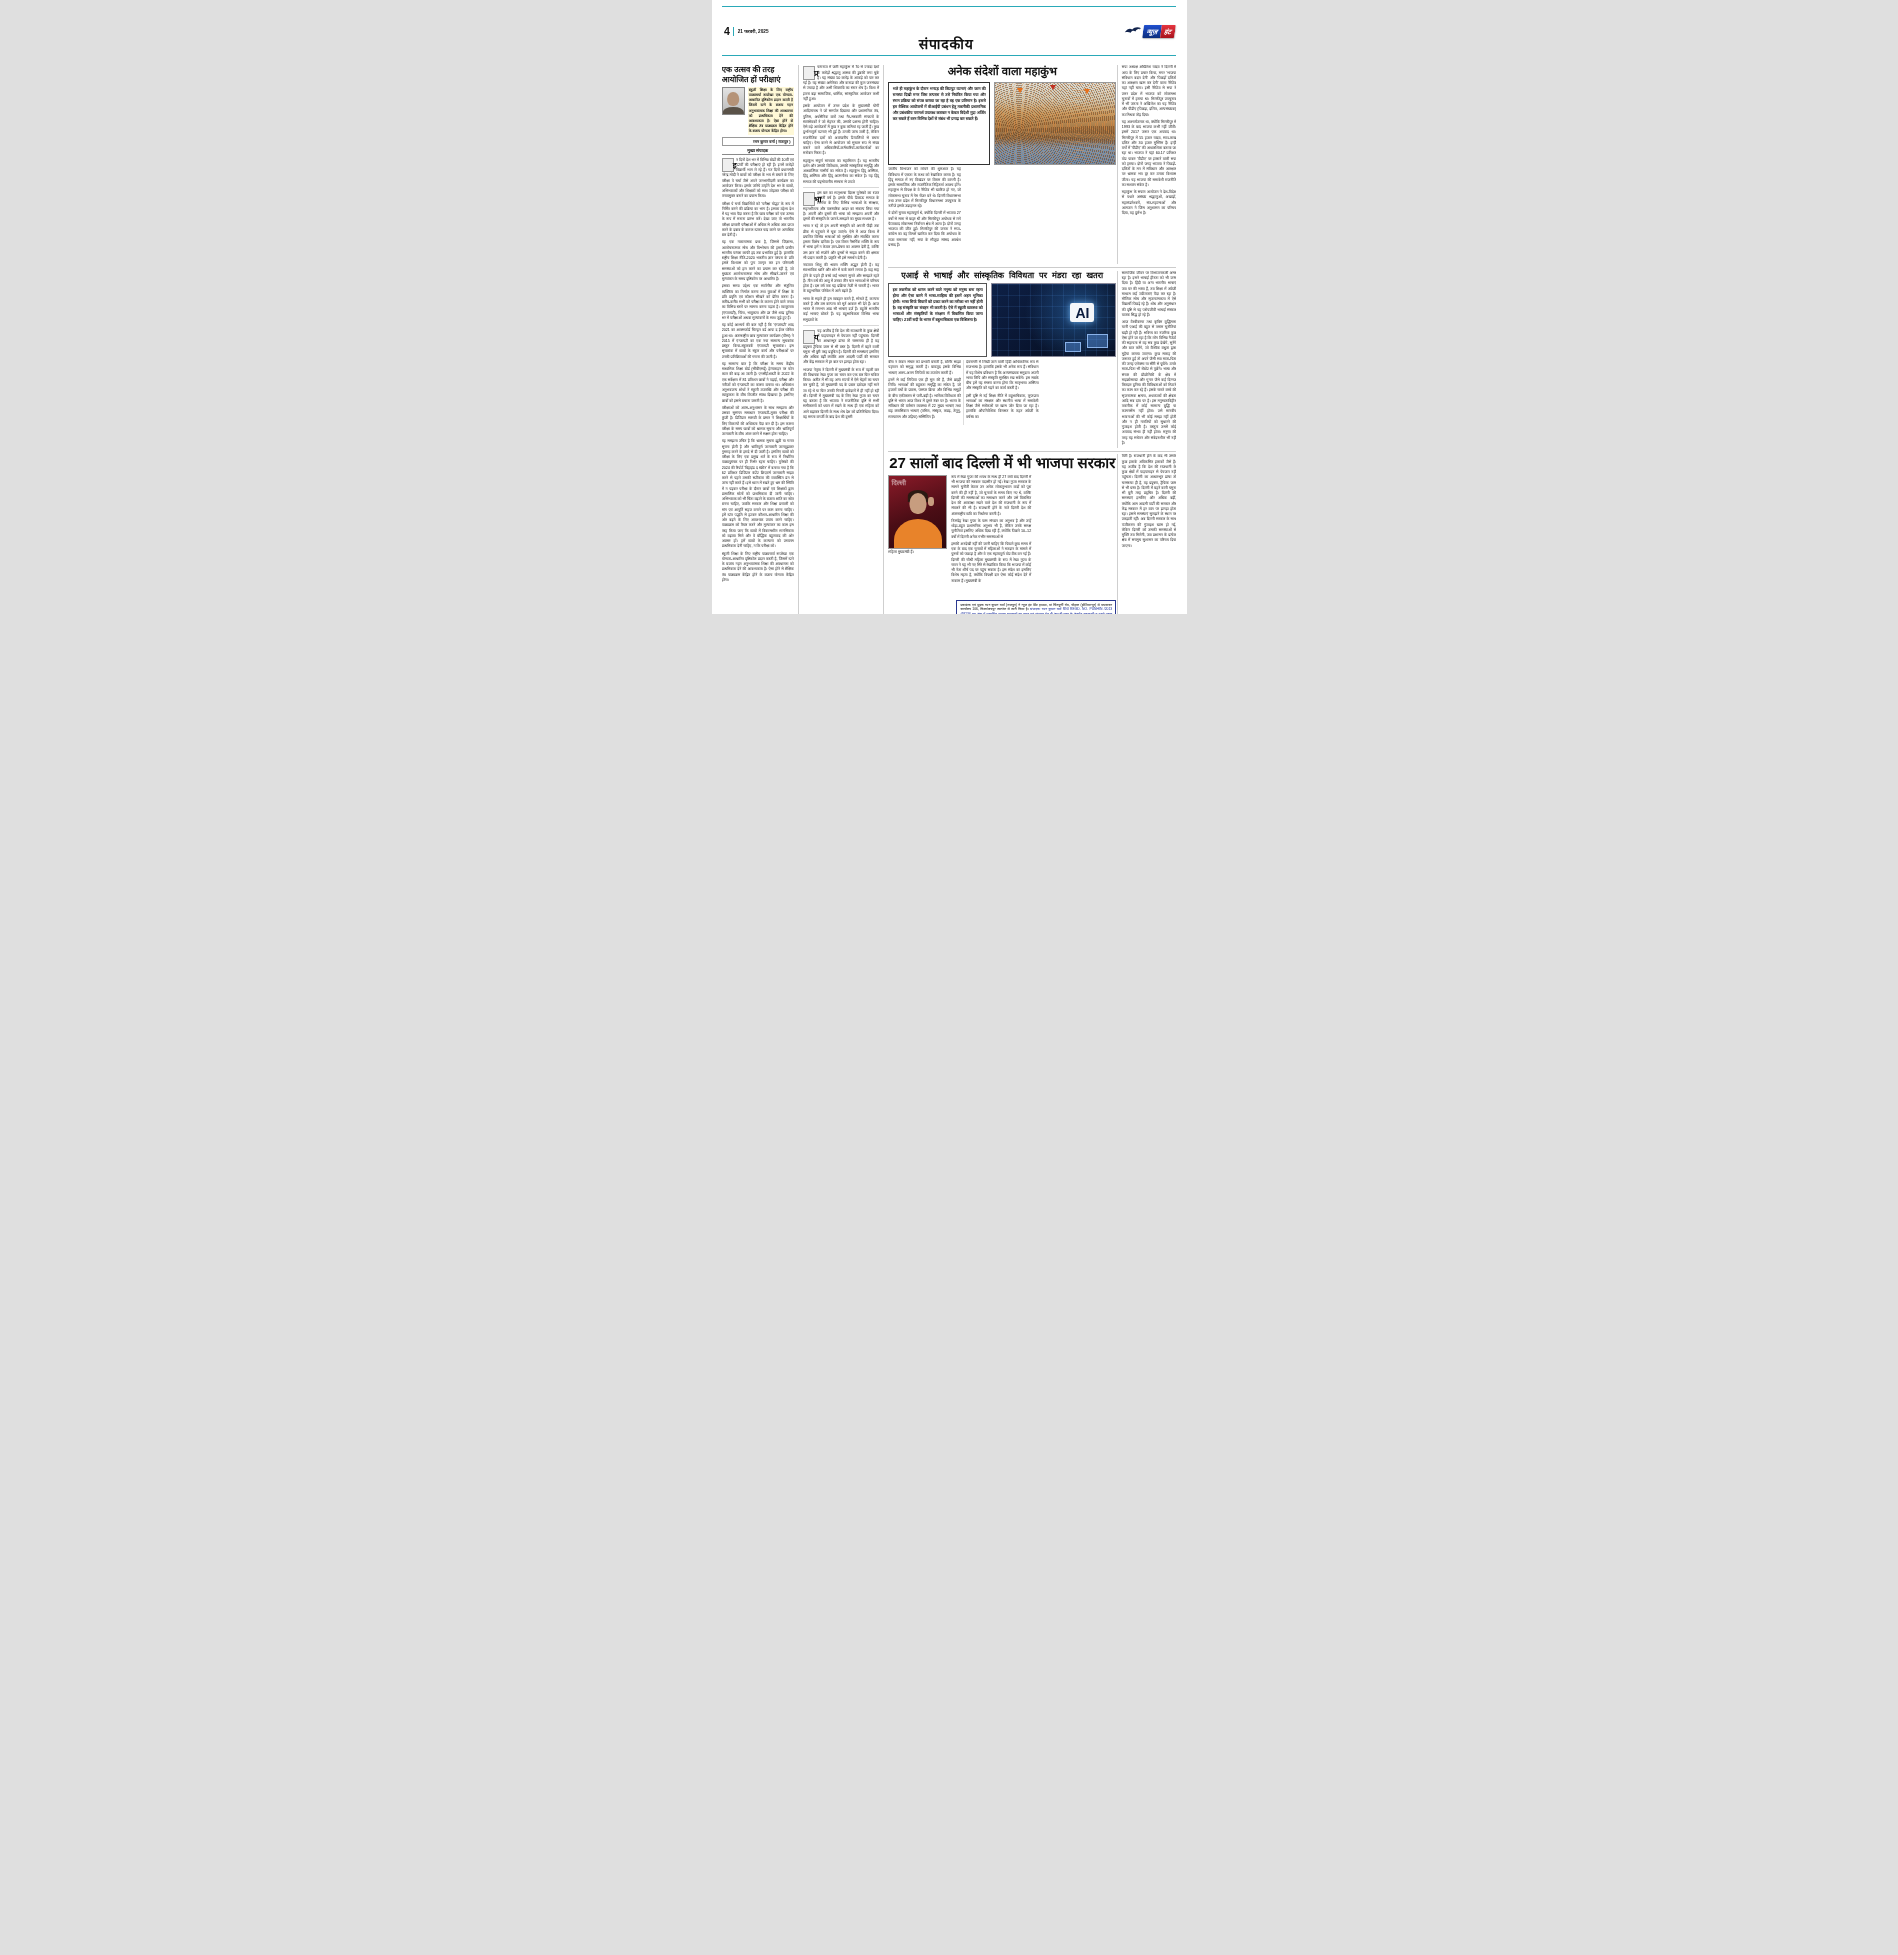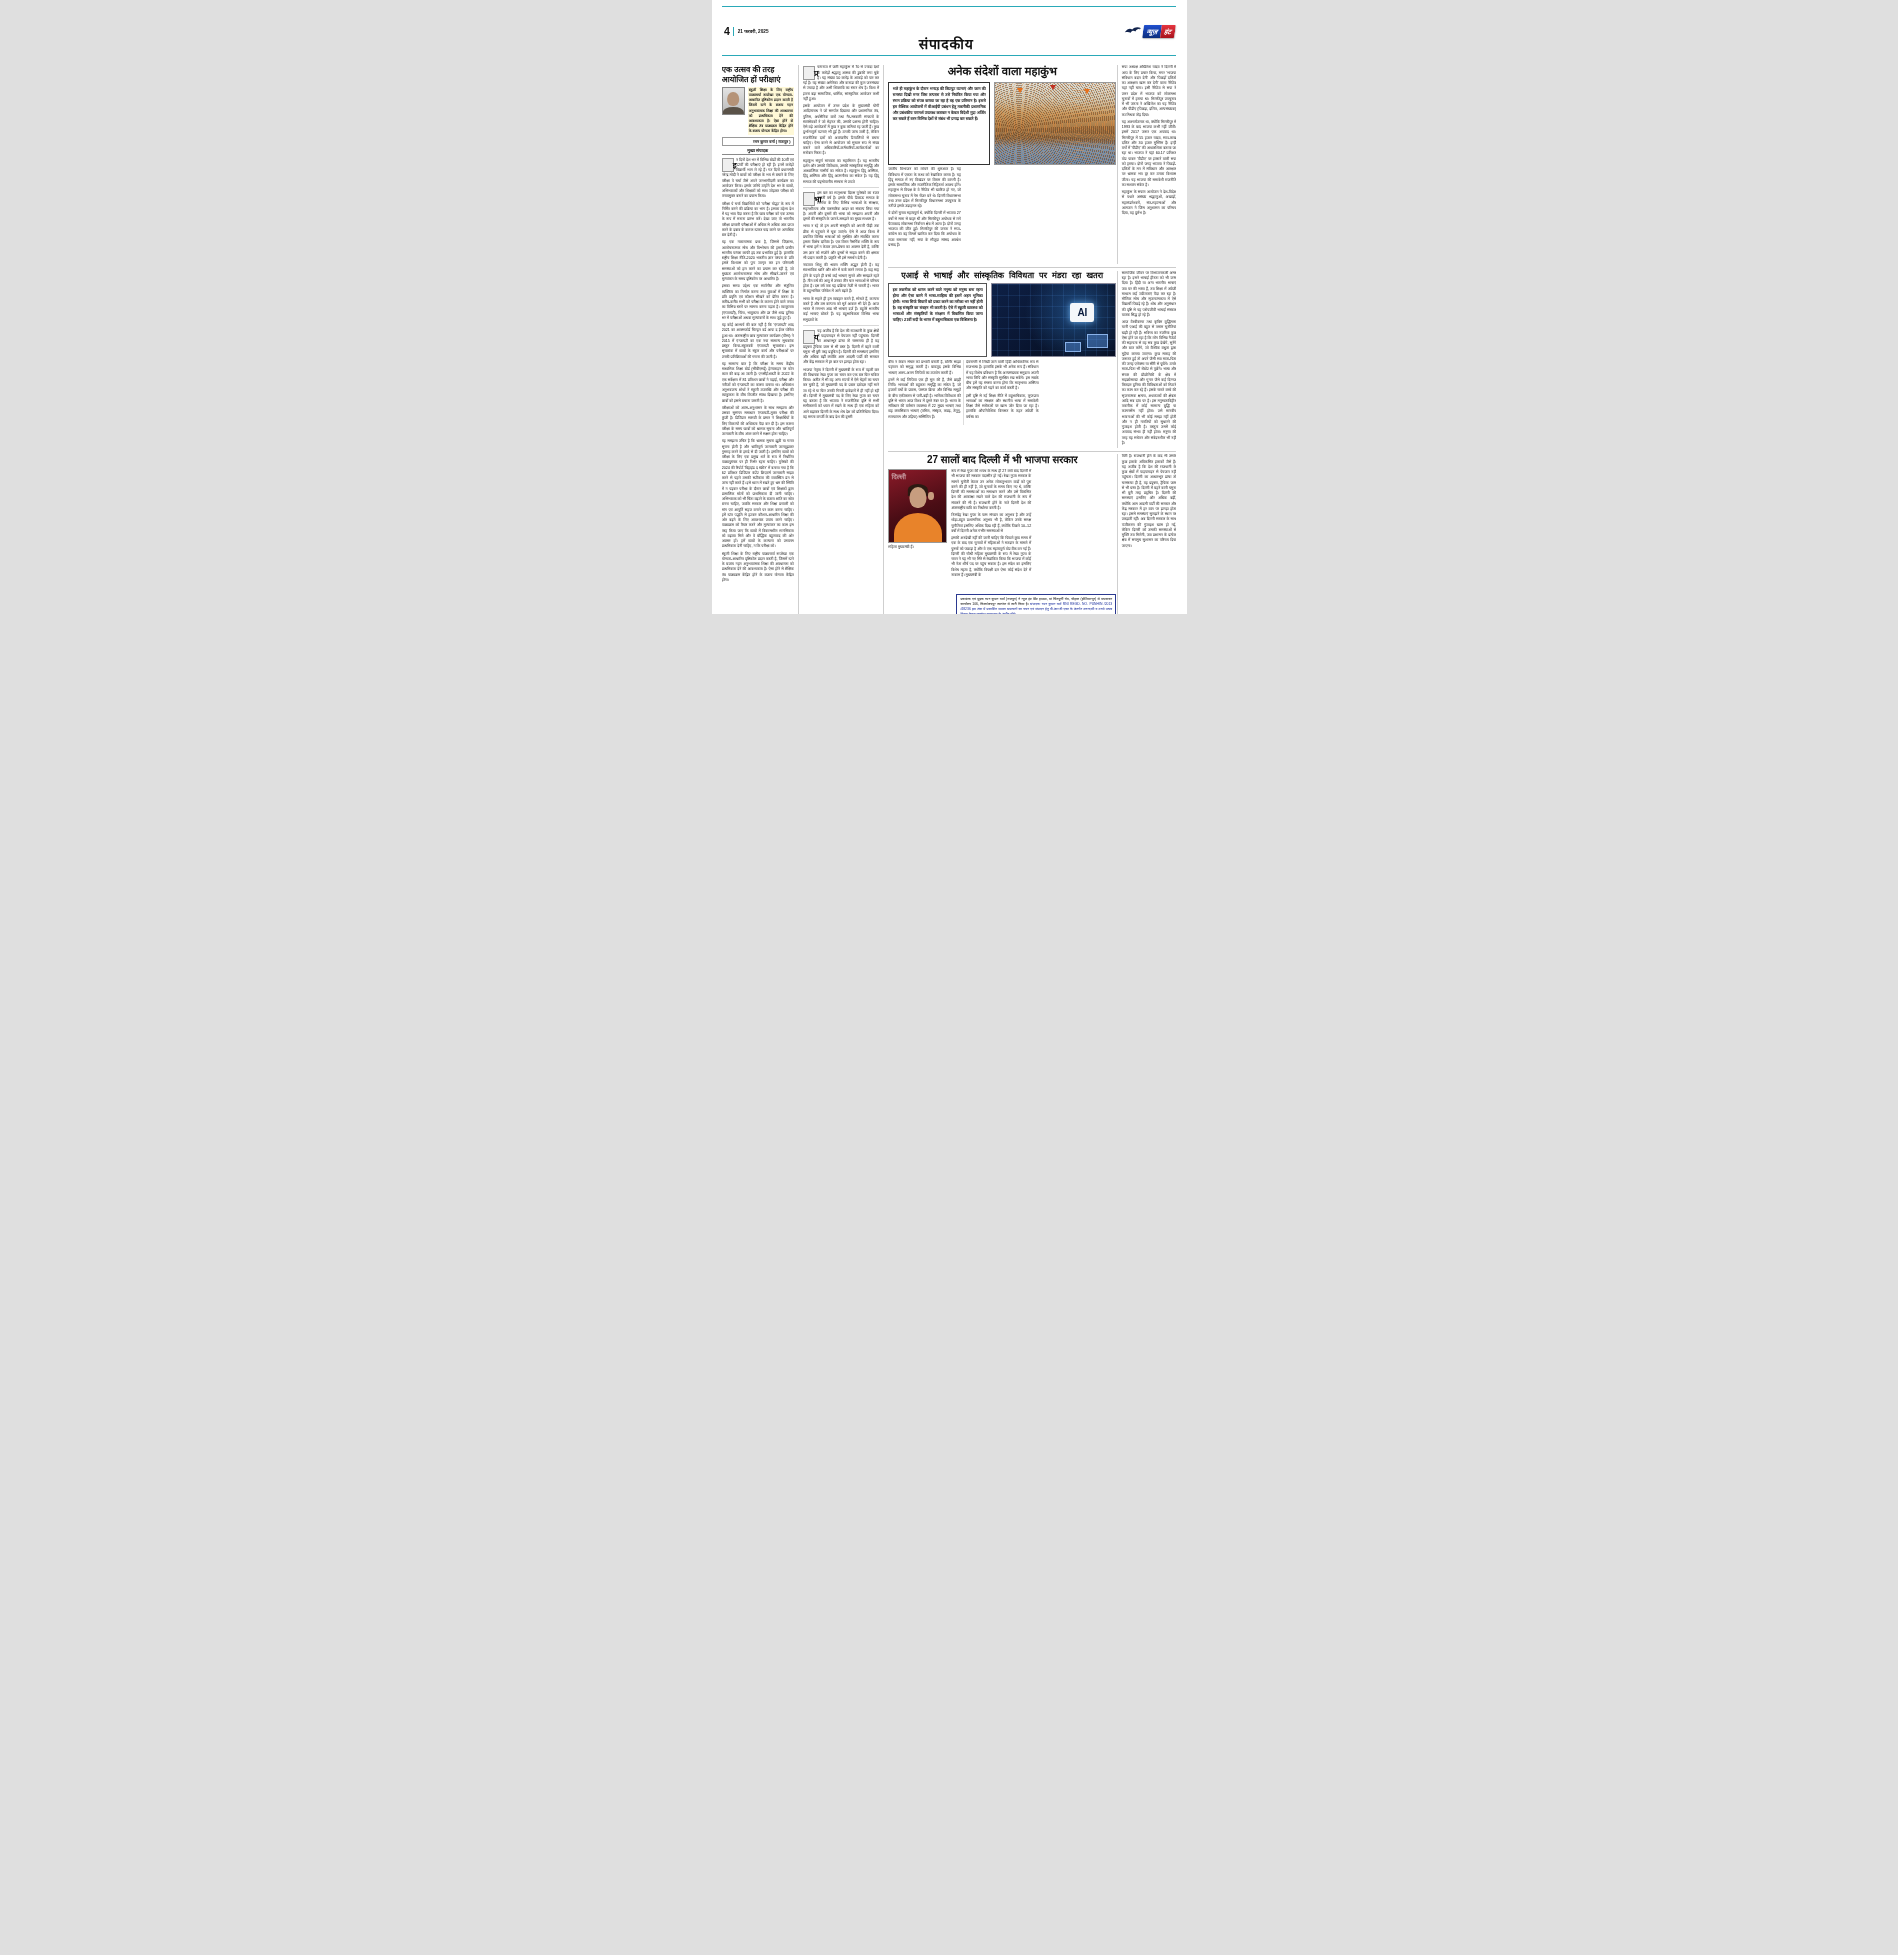--- a/index.html
+++ b/index.html
@@ -47,21 +47,21 @@
 
   
   .main-area { flex:1; min-width:0; display:flex; flex-direction:column; }
   .block { display:flex; gap:1px; }
   .block + .block { border-top:0.4px solid #cccccc; margin-top:2.7px; padding-top:2.7px; }
   .block-main { flex:1; min-width:0; }
   .block-right { width:59px; border-left:0.4px solid #cfcfcf; padding-left:3.5px; overflow:hidden; }
   .bhead { text-align:center; font-weight:bold; line-height:1.15; }
   .bhead1 { font-size:11.3px; margin-bottom:3.5px; }
   .bhead2 { font-size:8.2px; margin-bottom:3.1px;font-family:Liberation Mono, monospace; }
-  .bhead3 { font-size:10px; margin-bottom:3.1px; }
+  .bhead3 { font-size:15px; margin-bottom:3.1px; }
   .lead-box { border:0.8px solid #333; padding:3.1px 3.5px; font-weight:bold; font-size:3.9px; line-height:1.52; text-align:justify; }
   .multicol { column-gap:5.1px; column-rule:0.4px solid #ddd; column-fill:auto; overflow:hidden; margin-top:2.7px; }
   .c3 { column-count:3; }
   .c2c { column-count:2; }
 
   
   .mk-row { display:flex; gap:3.9px; height:83px; }
   .mk-lead { width:102px; }
   .kumbh-photo { flex:1; position:relative; border:0.4px solid #999; overflow:hidden; background:
       repeating-radial-gradient(circle at 20% 58%, rgba(90,50,20,.45) 0 0.6px, transparent 0.6px 2px),
@@ -74,21 +74,21 @@
 
   
   .ai-row { display:flex; gap:3.9px; height:74px; }
   .ai-lead { width:99px; border-color:#555; }
   .ai-image { flex:1; position:relative; border:0.4px solid #889; overflow:hidden; background:
       radial-gradient(circle at 70% 40%, rgba(64,160,255,.38), transparent 55%),
       repeating-linear-gradient(0deg, rgba(80,140,220,.14) 0 0.4px, transparent 0.4px 5.5px),
       repeating-linear-gradient(90deg, rgba(80,140,220,.14) 0 0.4px, transparent 0.4px 5.5px),
       linear-gradient(135deg,#0e2147,#071026 70%); }
   .ai-chip { position:absolute; right:17%; top:26%; width:24px; height:19px; background:#f5f7fa; color:#0a1b3d;
-      font-weight:bold; font-size:10px; display:flex; align-items:center; justify-content:center; border-radius:2.3px;
+      font-weight:bold; font-size:14px; display:flex; align-items:center; justify-content:center; border-radius:2.3px;
       box-shadow:0 0 7.8px rgba(120,190,255,.85); }
   .ai-screen { position:absolute; background:rgba(90,150,230,.45); border:0.4px solid rgba(160,200,255,.8); }
   .ai-s1 { right:6%; bottom:12%; width:21px; height:13.3px; }
   .ai-s2 { right:28%; bottom:6%; width:15.6px; height:10.2px; }
   .ai-body { height:65px; }
 
   
   .dl-row { display:flex; gap:3.9px; }
   .dl-photocol { width:59px; flex:0 0 59px; }
   .delhi-photo { width:59px; height:74px; position:relative; border:0.4px solid #999; overflow:hidden;

